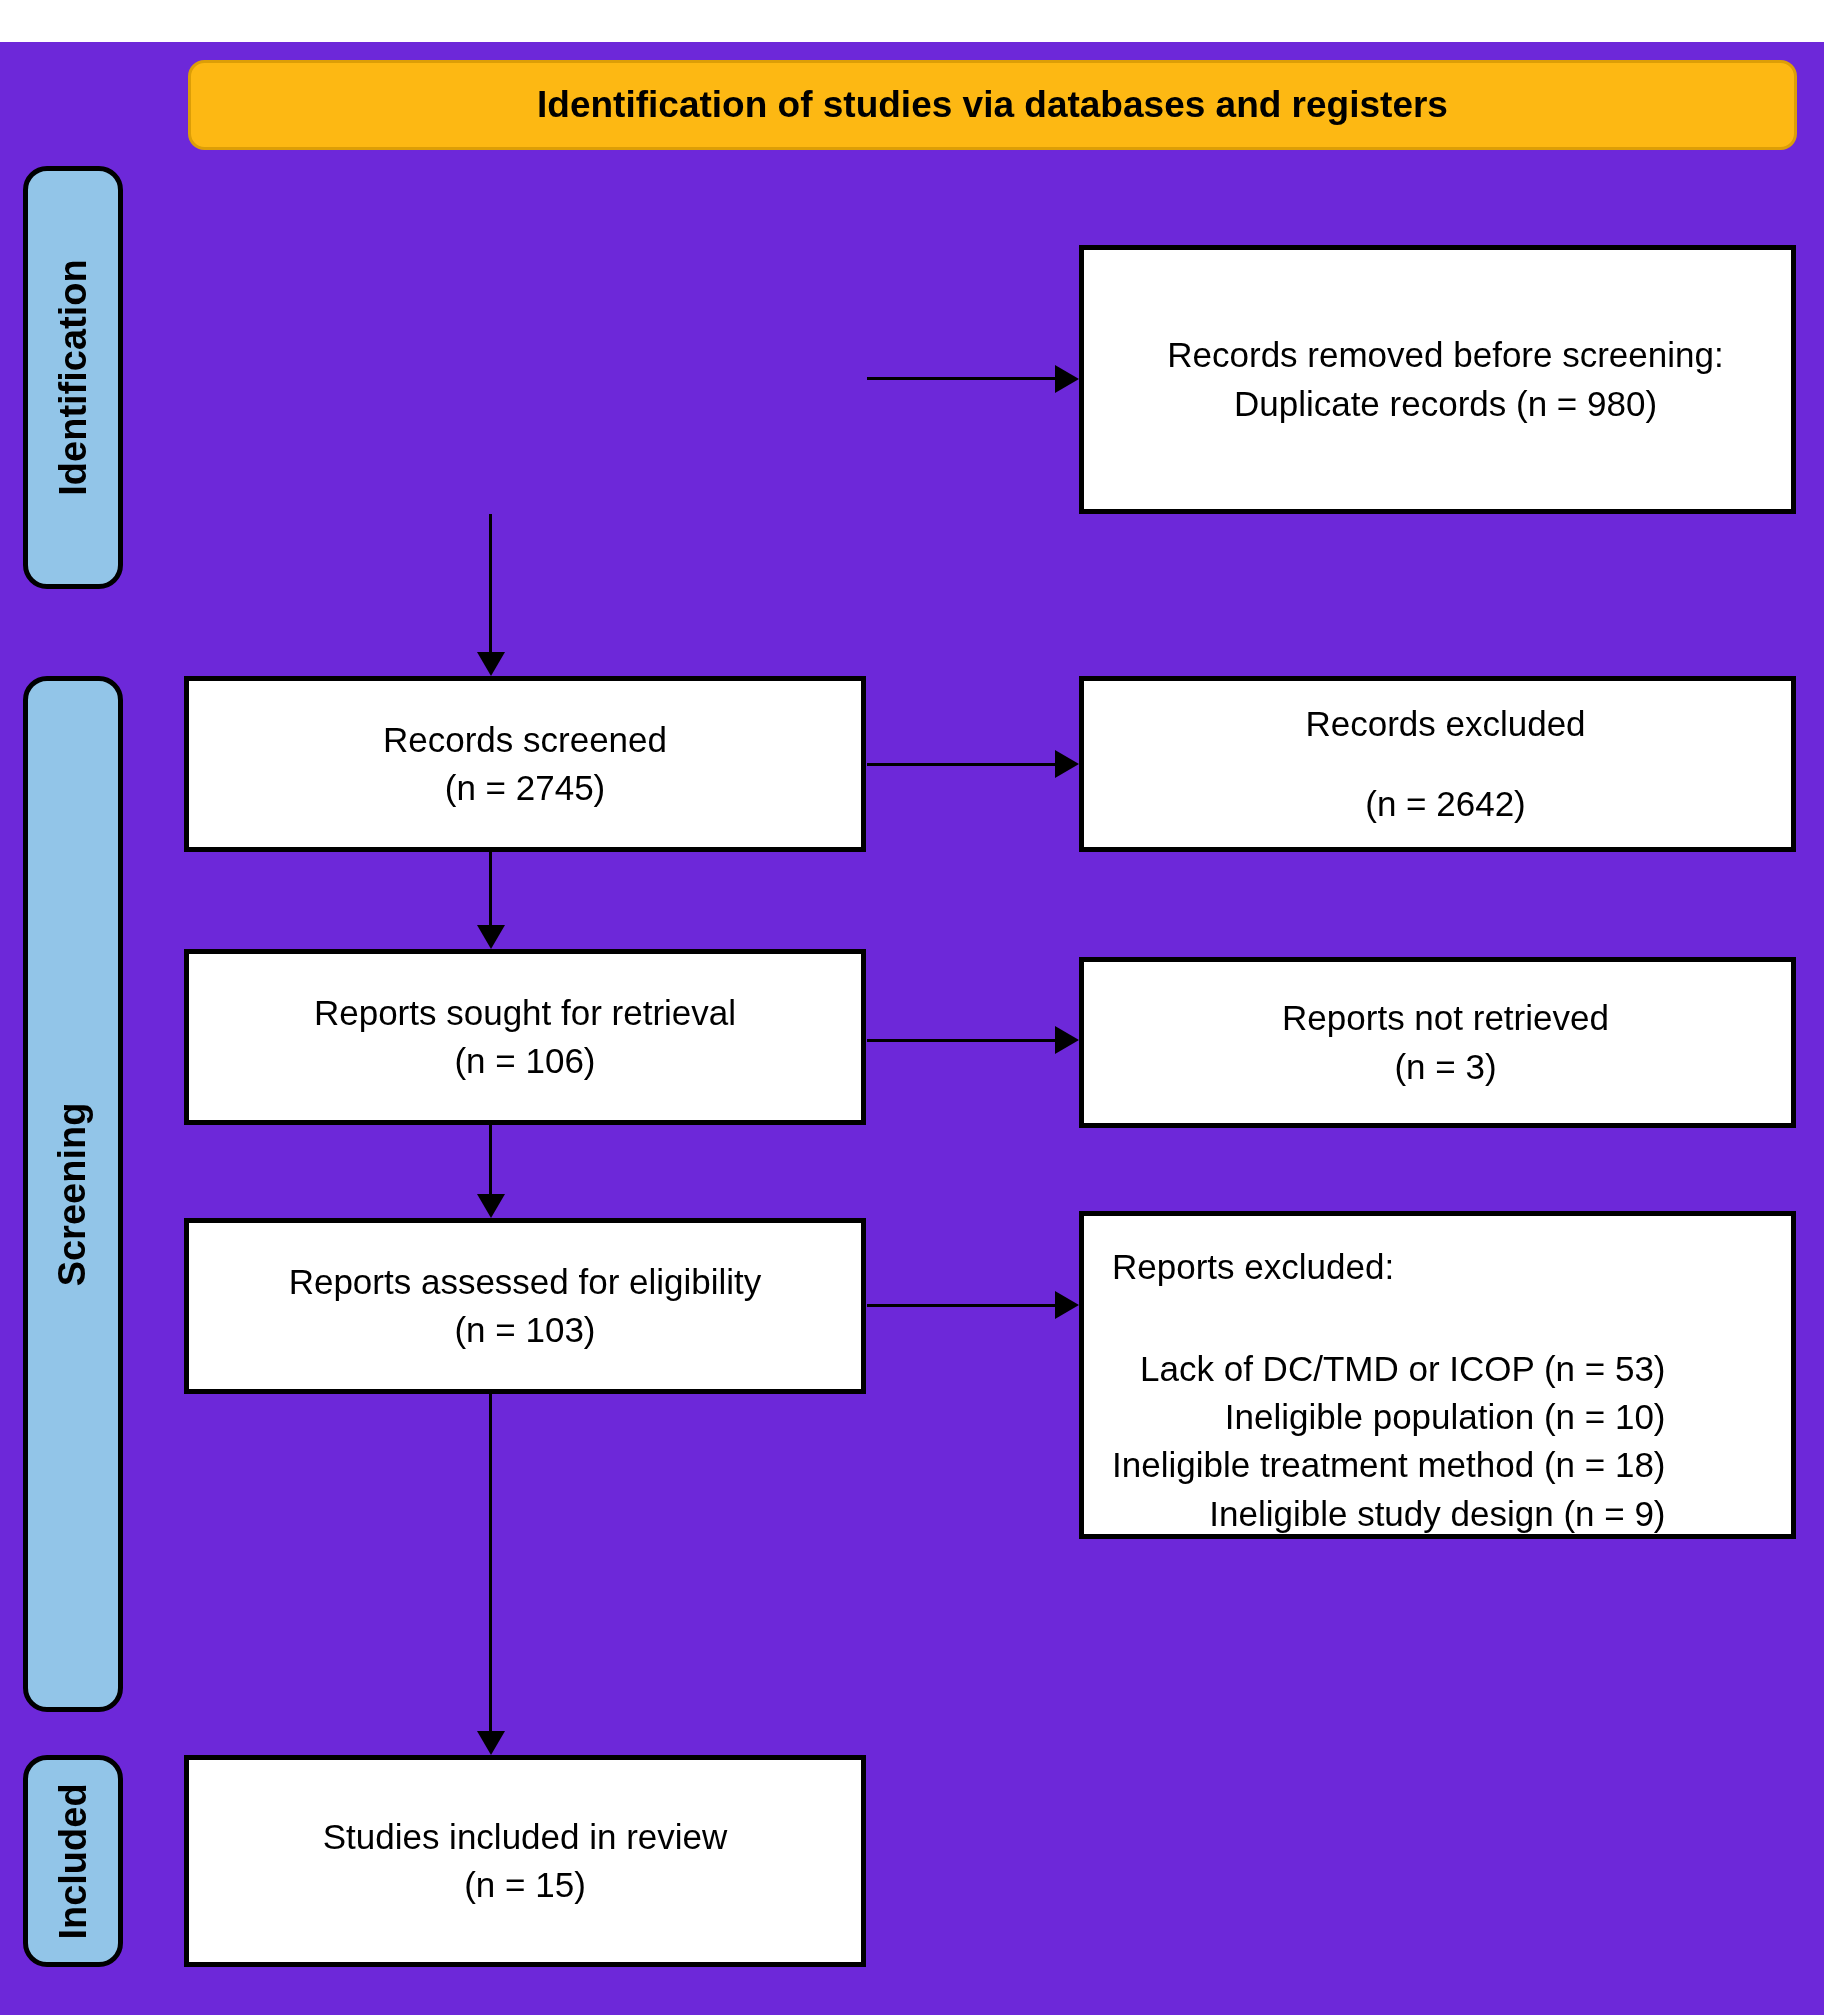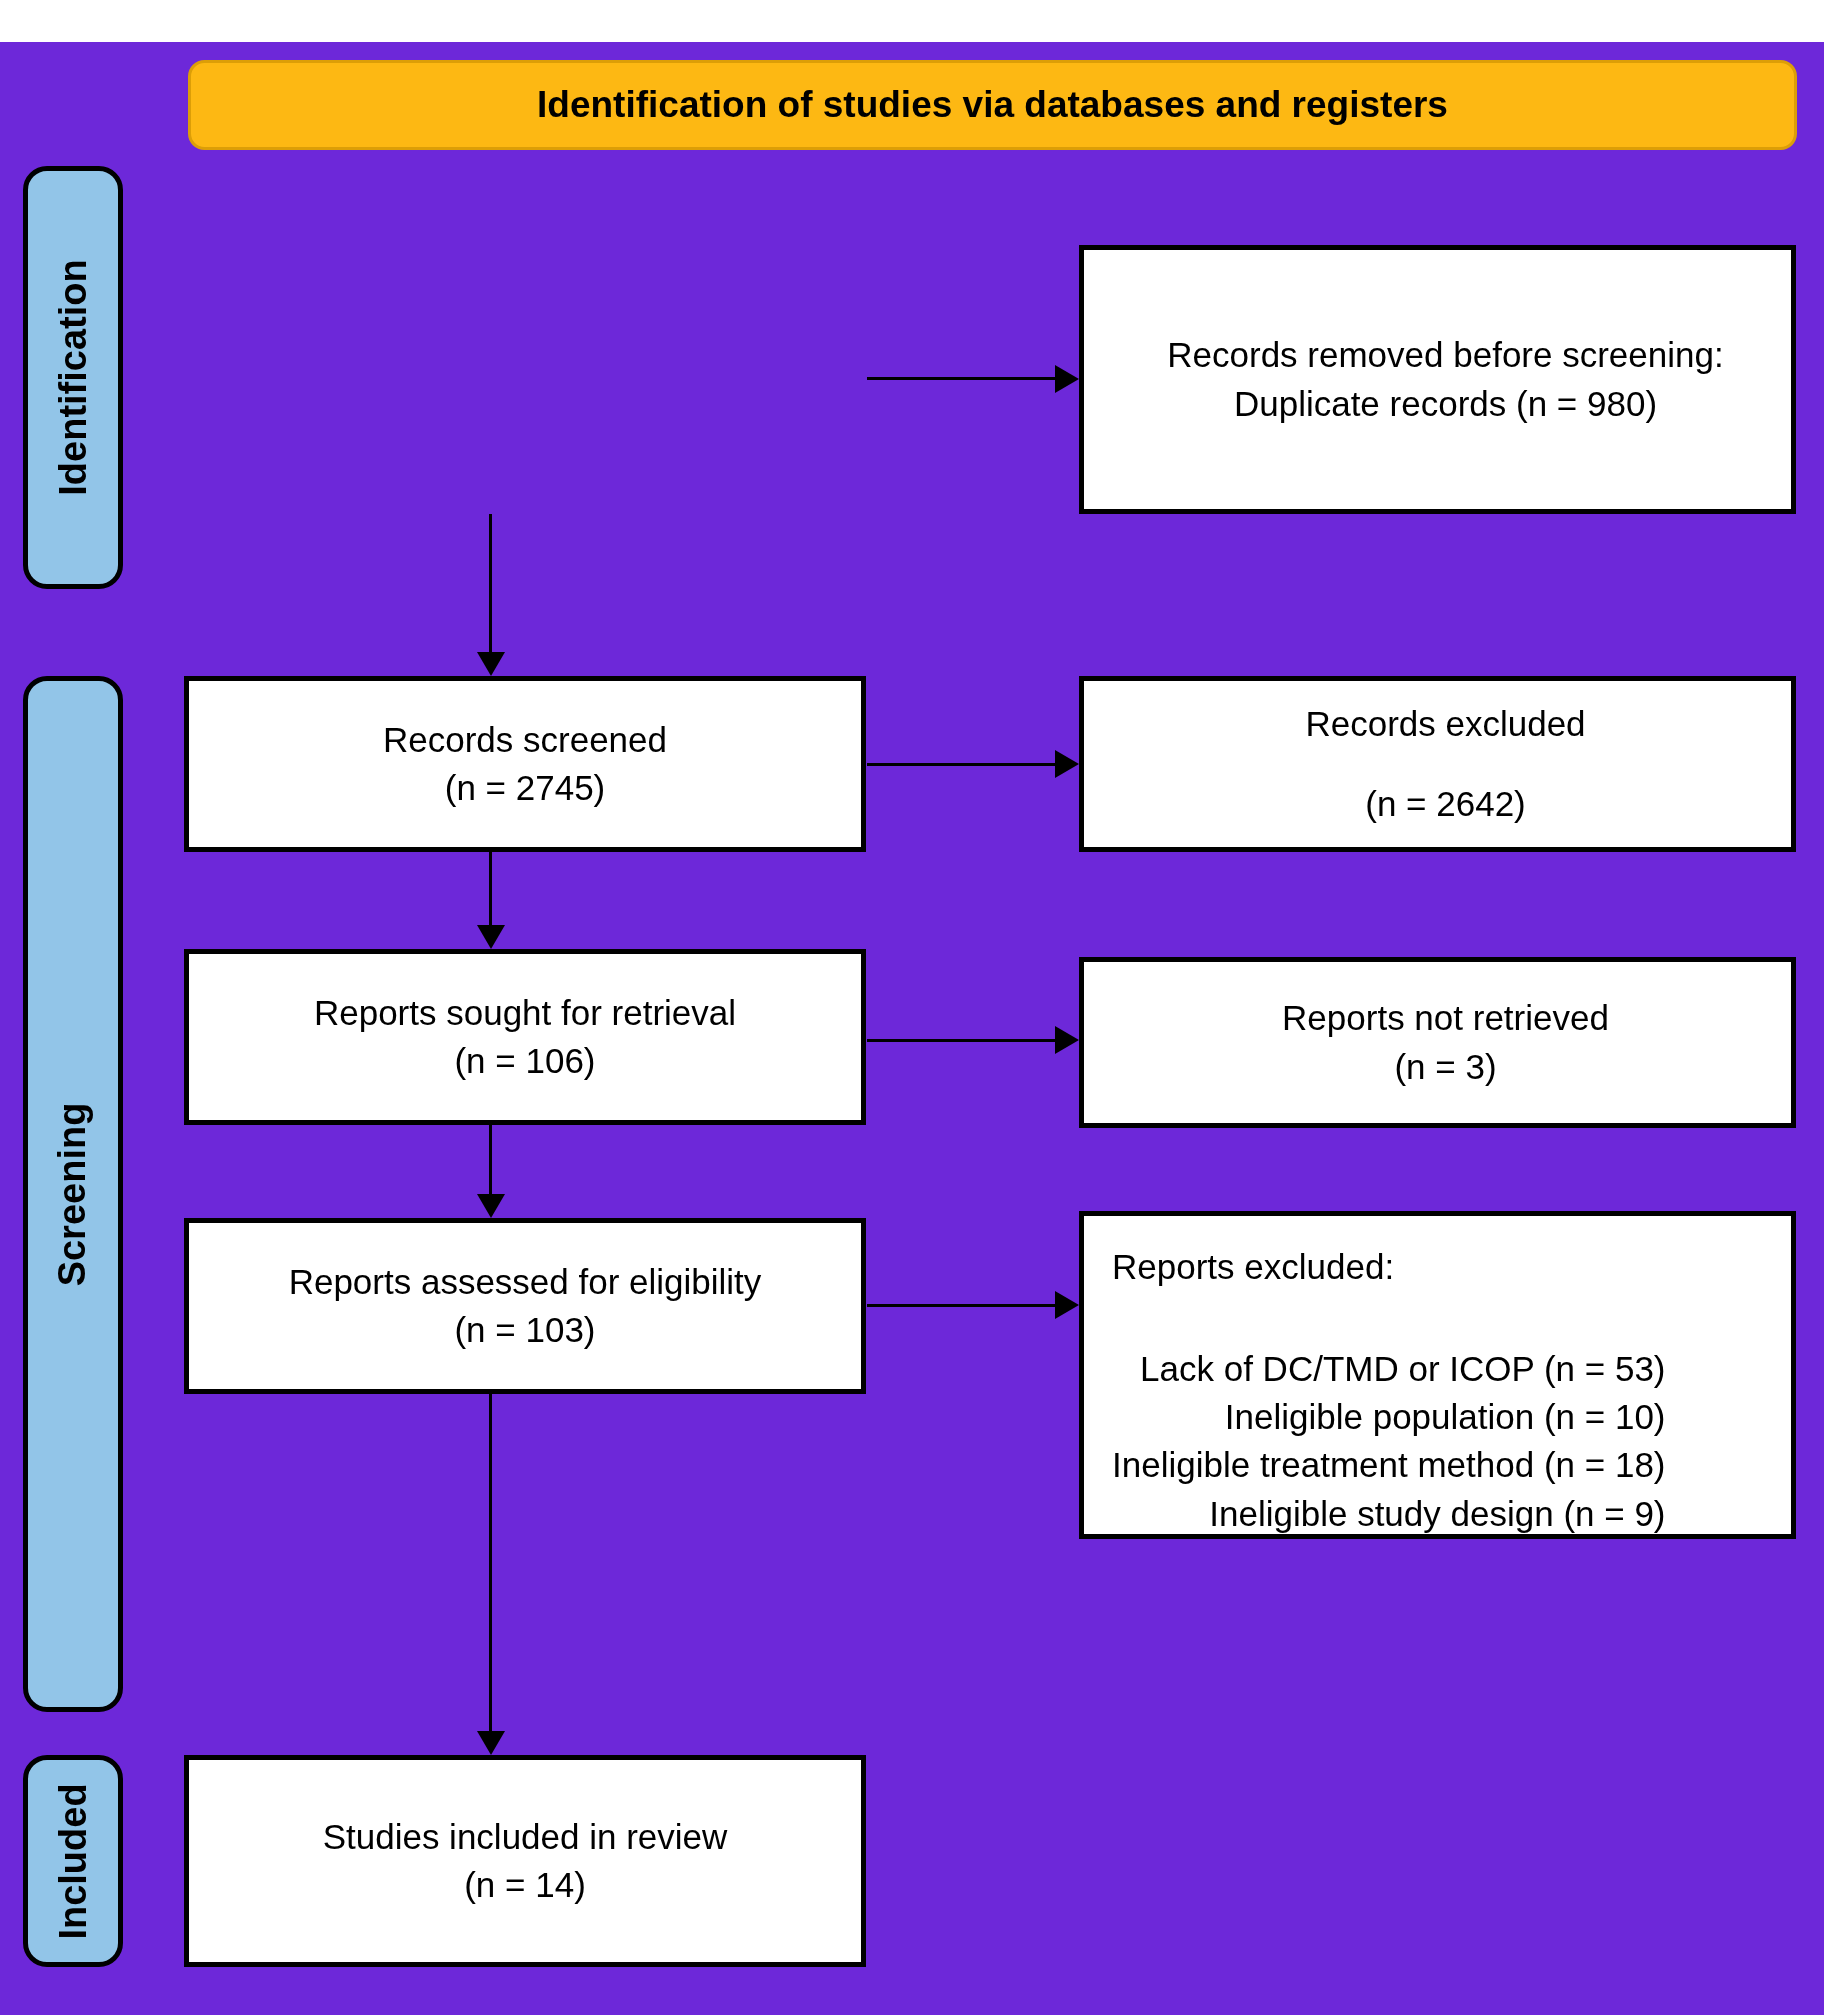--- a/index.html
+++ b/index.html
@@ -120,21 +120,21 @@
     <div class="reasons">
       <span>Lack of DC/TMD or ICOP (n = 53)</span>
       <span>Ineligible population (n = 10)</span>
       <span>Ineligible treatment method (n = 18)</span>
       <span>Ineligible study design (n = 9)</span>
     </div>
   </div>
 
   <div class="fbox col-l b5">
     <span>Studies included in review</span>
-    <span>(n = 14)</span>
+    <span>(n = 15)</span>
   </div>
 
   <div class="avl a1l"></div>
   <div class="avh a1h"></div>
   <div class="avl a2l"></div>
   <div class="avh a2h"></div>
   <div class="avl a3l"></div>
   <div class="avh a3h"></div>
   <div class="avl a4l"></div>
   <div class="avh a4h"></div>

